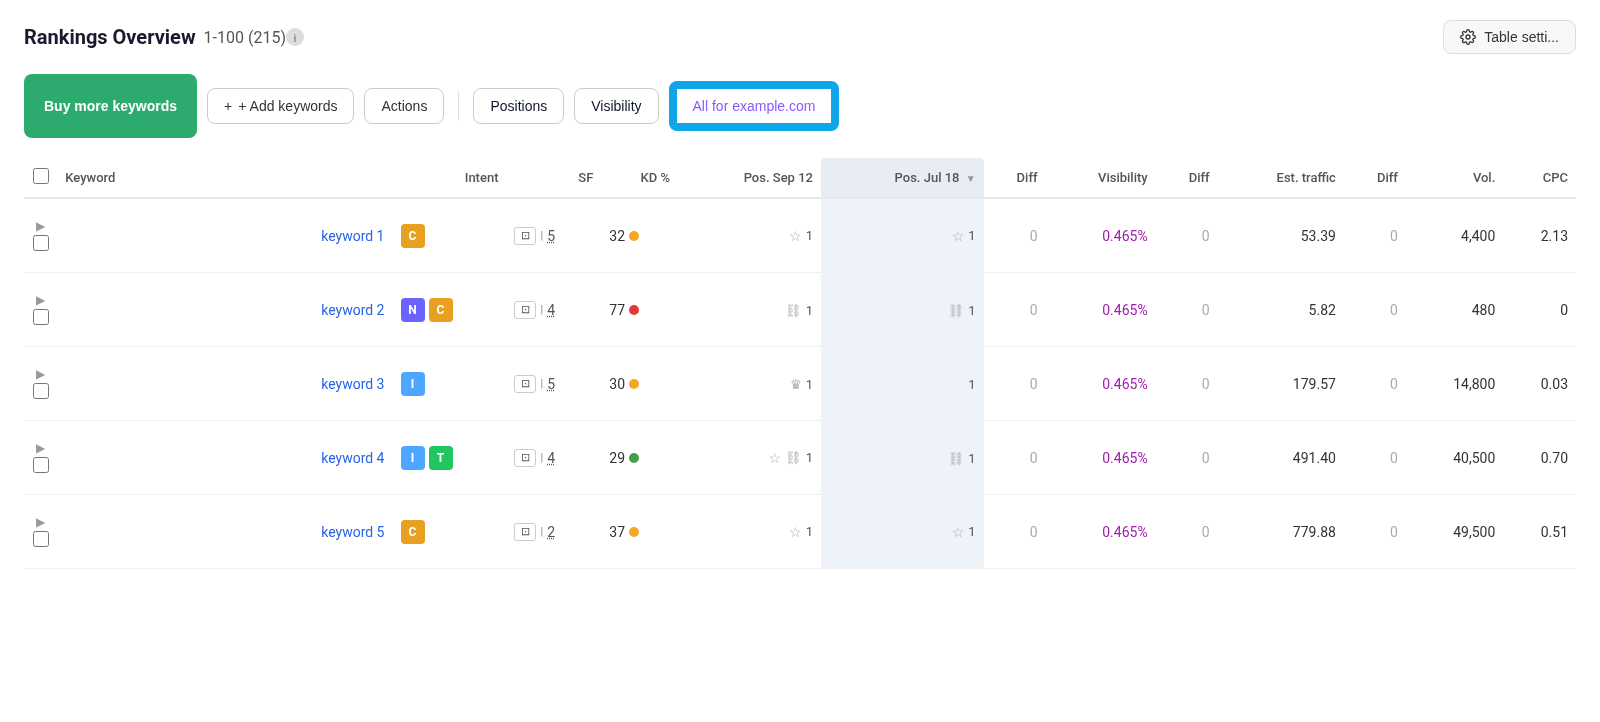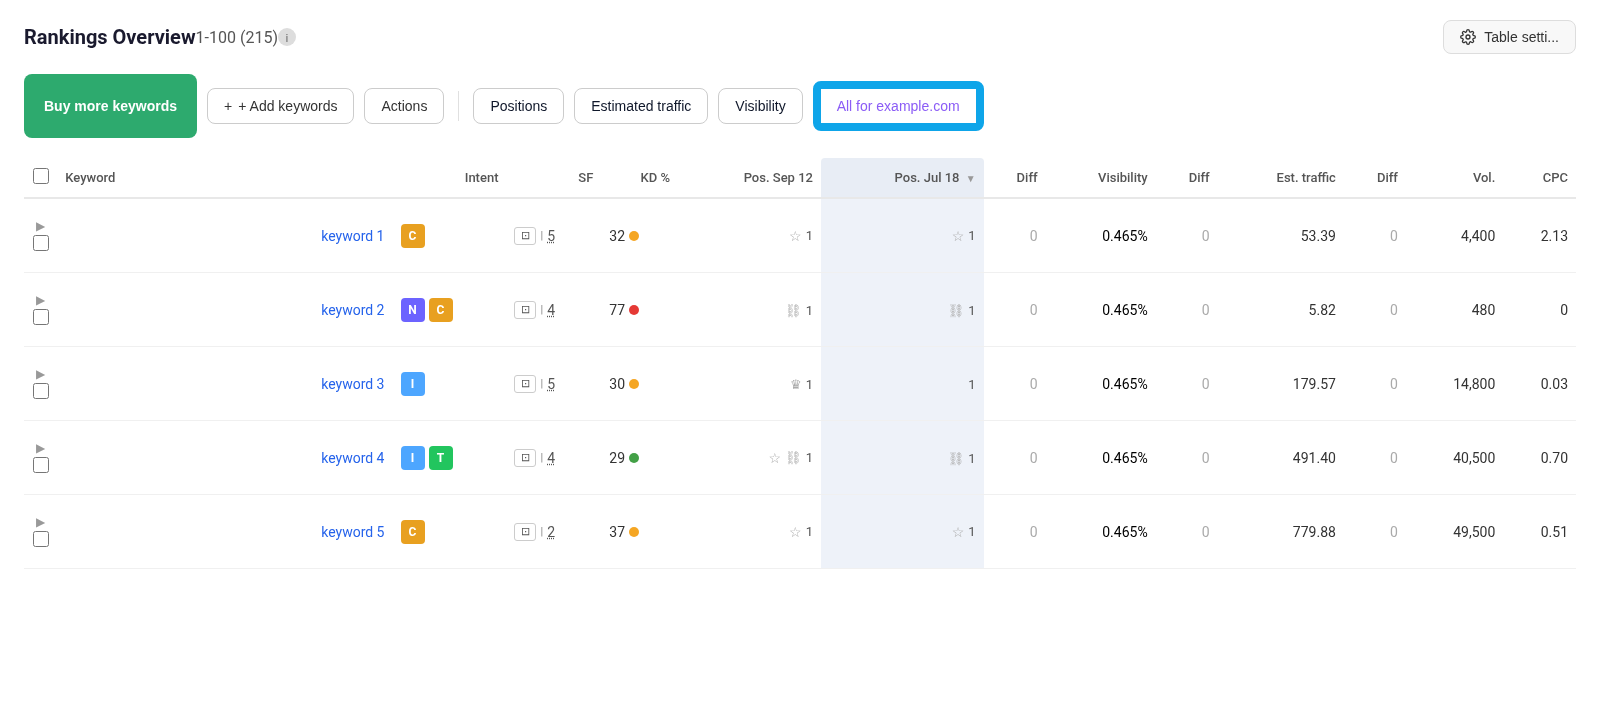--- a/index.html
+++ b/index.html
@@ -3,21 +3,21 @@
   <meta charset="utf-8">
   <style>
     * { box-sizing: border-box; margin: 0; padding: 0; }
     body { font-family: -apple-system, BlinkMacSystemFont, 'Segoe UI', Roboto, sans-serif; background: #fff; color: #1a1a2e; font-size: 14px; }
 
     .page-wrapper { padding: 20px 24px; }
 
     .header-row { display: flex; align-items: center; justify-content: space-between; margin-bottom: 20px; }
     .title-area { display: flex; align-items: center; }
     .page-title { font-size: 20px; font-weight: 700; color: #1a1a2e; }
-    .title-meta { font-size: 16px; font-weight: 400; color: #555; }
+    .title-meta { font-size: 16px; font-weight: 400; color: #555; margin-left: 8px; }
     .info-icon { width: 18px; height: 18px; border-radius: 50%; background: #ddd; display: inline-flex; align-items: center; justify-content: center; font-size: 11px; color: #666; cursor: pointer; }
 
     .table-settings-btn { display: flex; align-items: center; gap: 8px; padding: 8px 16px; border: 1px solid #ddd; border-radius: 8px; background: #f8f8f8; cursor: pointer; color: #333; font-size: 14px; }
 
     .toolbar { display: flex; align-items: center; gap: 10px; margin-bottom: 20px; flex-wrap: wrap; }
 
     .btn-primary { background: #2daa6e; color: #fff; border: none; border-radius: 8px; padding: 24px 20px; font-size: 14px; font-weight: 600; cursor: pointer; }
 
     .btn-secondary { background: #fff; color: #333; border: 1px solid #ccc; border-radius: 8px; padding: 9px 16px; font-size: 14px; cursor: pointer; display: flex; align-items: center; gap: 6px; }
 
@@ -56,21 +56,21 @@
     .dot-red { background: #e53935; }
     .dot-green { background: #43a047; }
 
     .pos-icon { display: inline-flex; align-items: center; gap: 4px; color: #555; font-size: 13px; }
     .star-outline { color: #aaa; font-size: 14px; }
     .link-icon { color: #aaa; font-size: 13px; }
     .crown-icon { color: #aaa; font-size: 13px; }
 
     .diff-zero { color: #aaa; }
 
-    .visibility-pct { color: #000000; }
+    .visibility-pct { color: #a21caf; }
 
     .sort-icon { font-size: 10px; color: #999; margin-left: 3px; }
 
     .intent-group { display: flex; gap: 4px; }
     .sf-group { display: flex; align-items: center; gap: 4px; }
     .kd-group { display: flex; align-items: center; }
   </style>
 </head>
 <body>
 
@@ -95,21 +95,20 @@
 
   <div class="toolbar">
     <button class="btn-primary">Buy more keywords</button>
     <button class="btn-secondary">
       <span>+</span>
       <span>+ Add keywords</span>
     </button>
     <button class="btn-secondary">Actions</button>
     <div class="divider-v"></div>
     <button class="btn-tab">Positions</button>
-    <button class="btn-tab">Estimated traffic</button>
     <button class="btn-tab">Visibility</button>
     <button class="btn-tab active">All for example.com</button>
   </div>
 
   <table>
     <thead>
       <tr>
         <th style="width:32px; text-align:center;">
           <input type="checkbox" class="checkbox" style="">
         </th>

